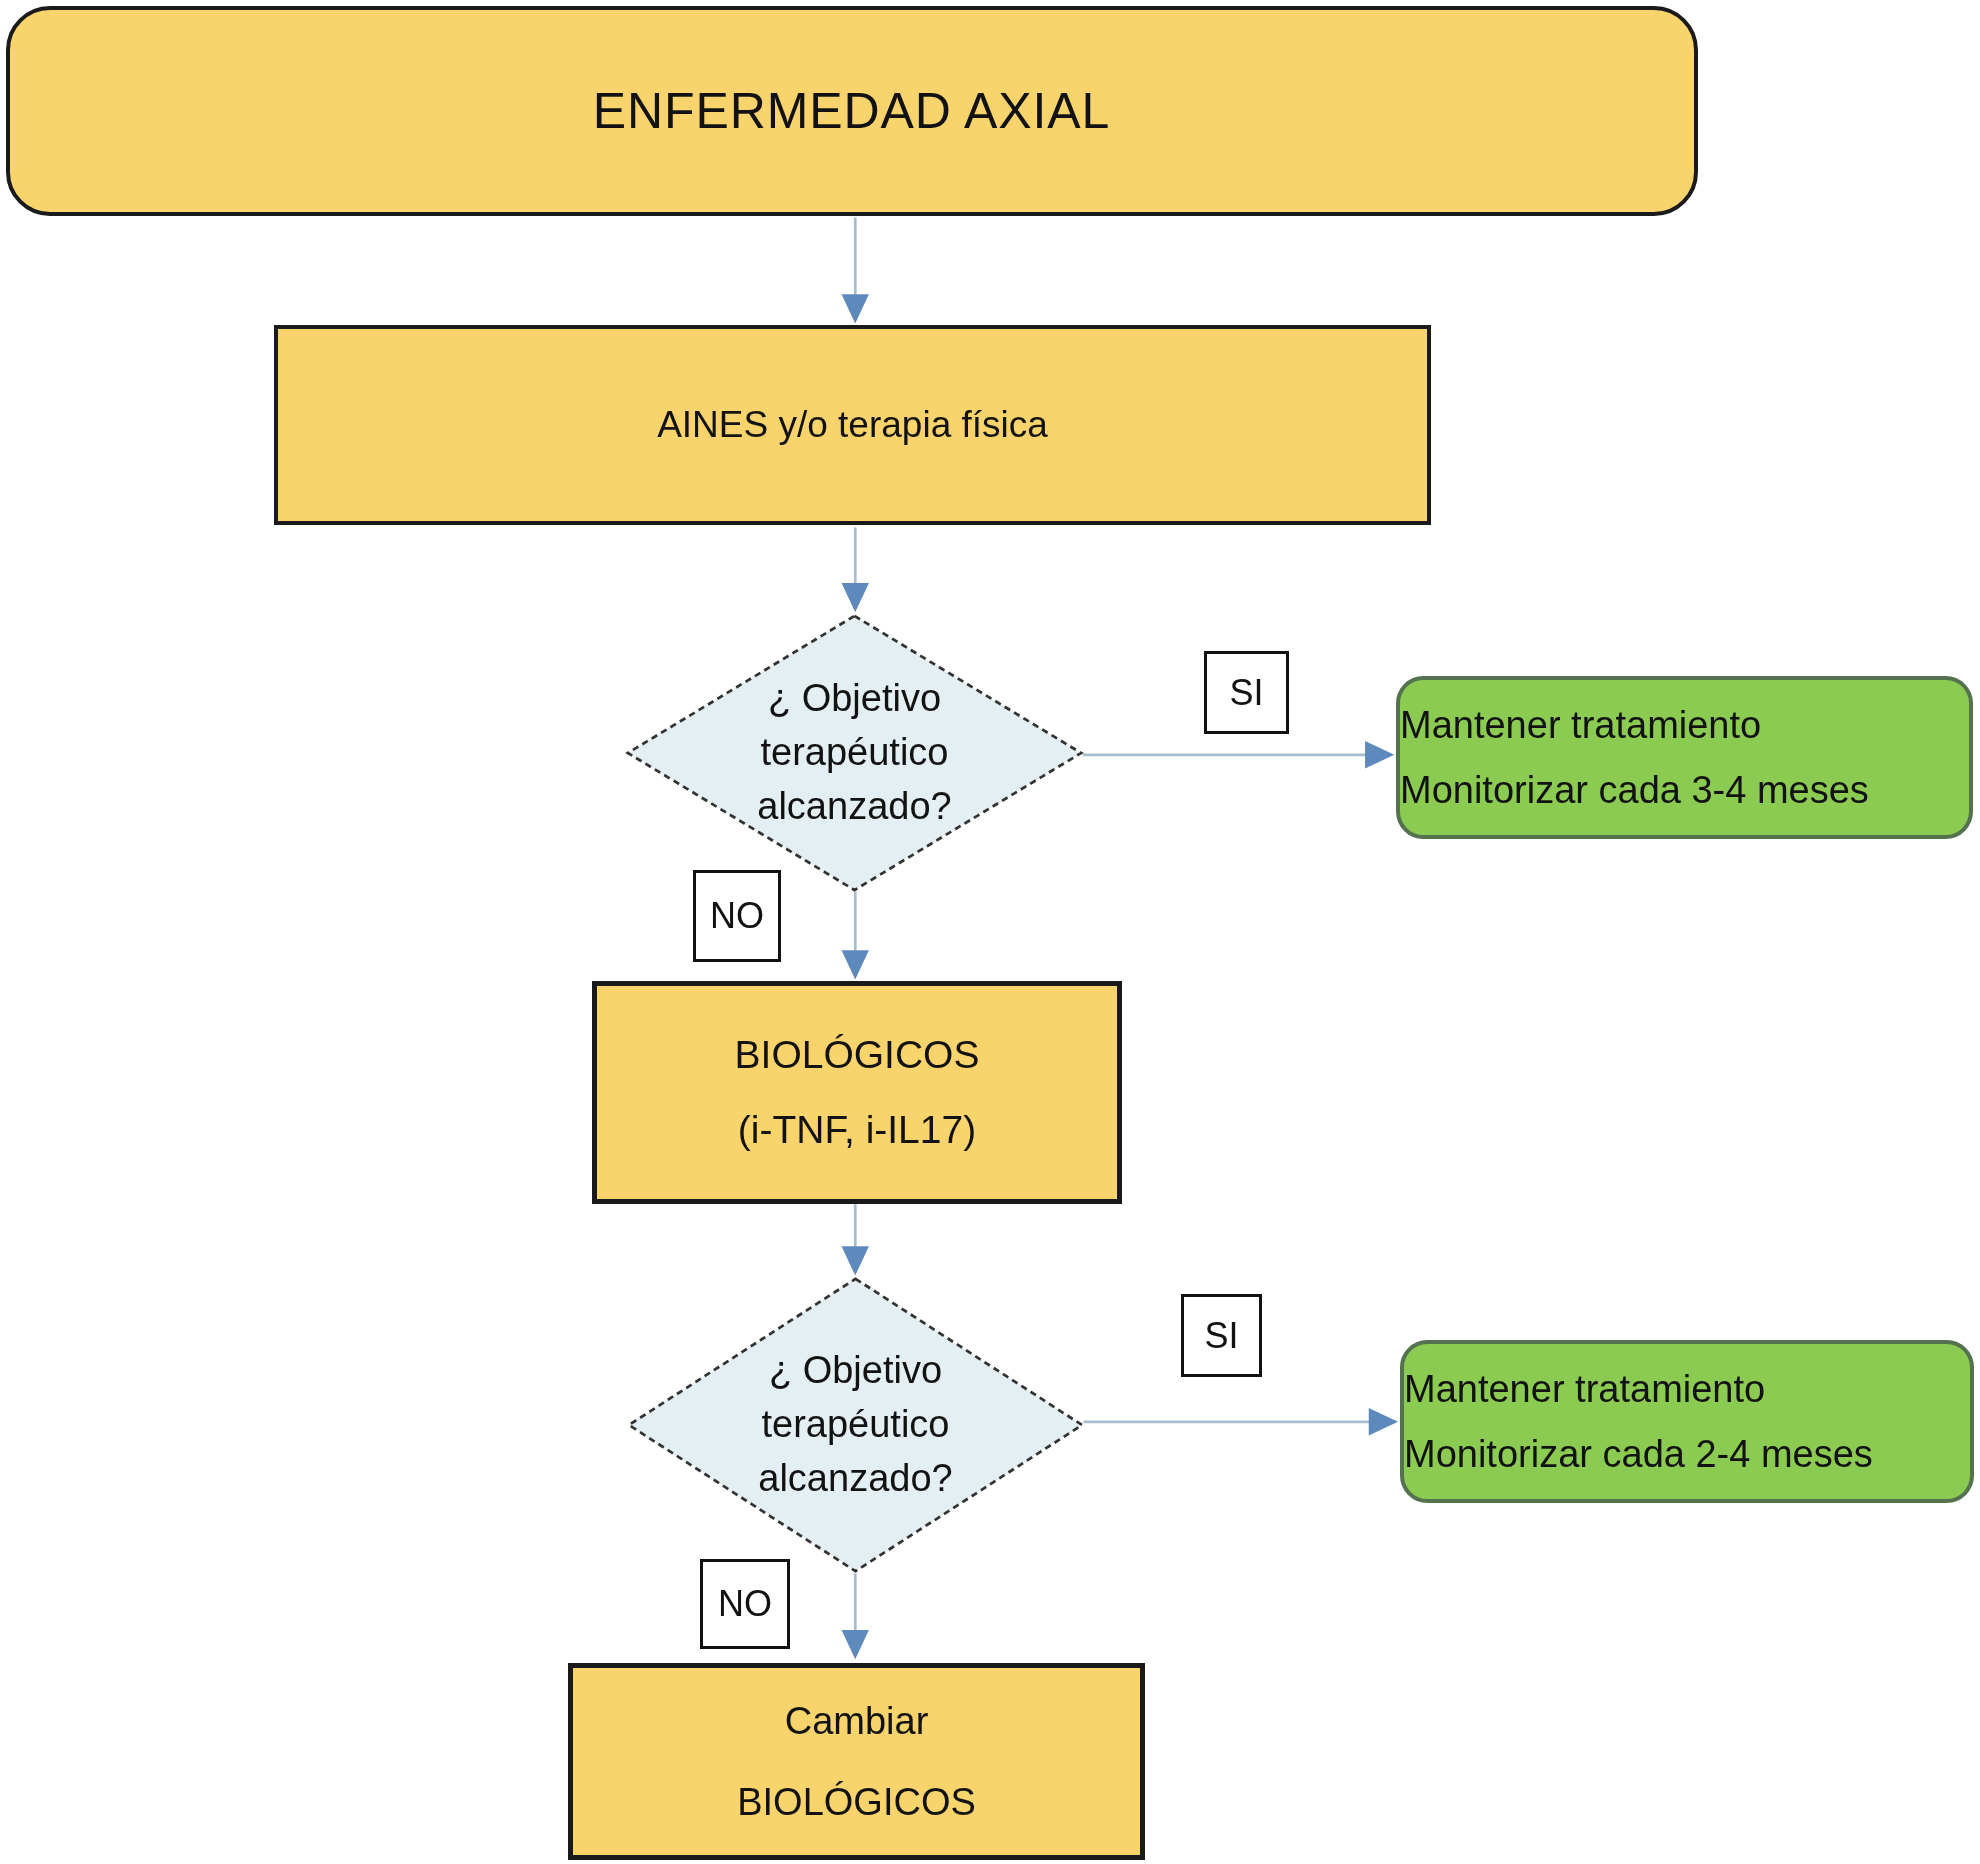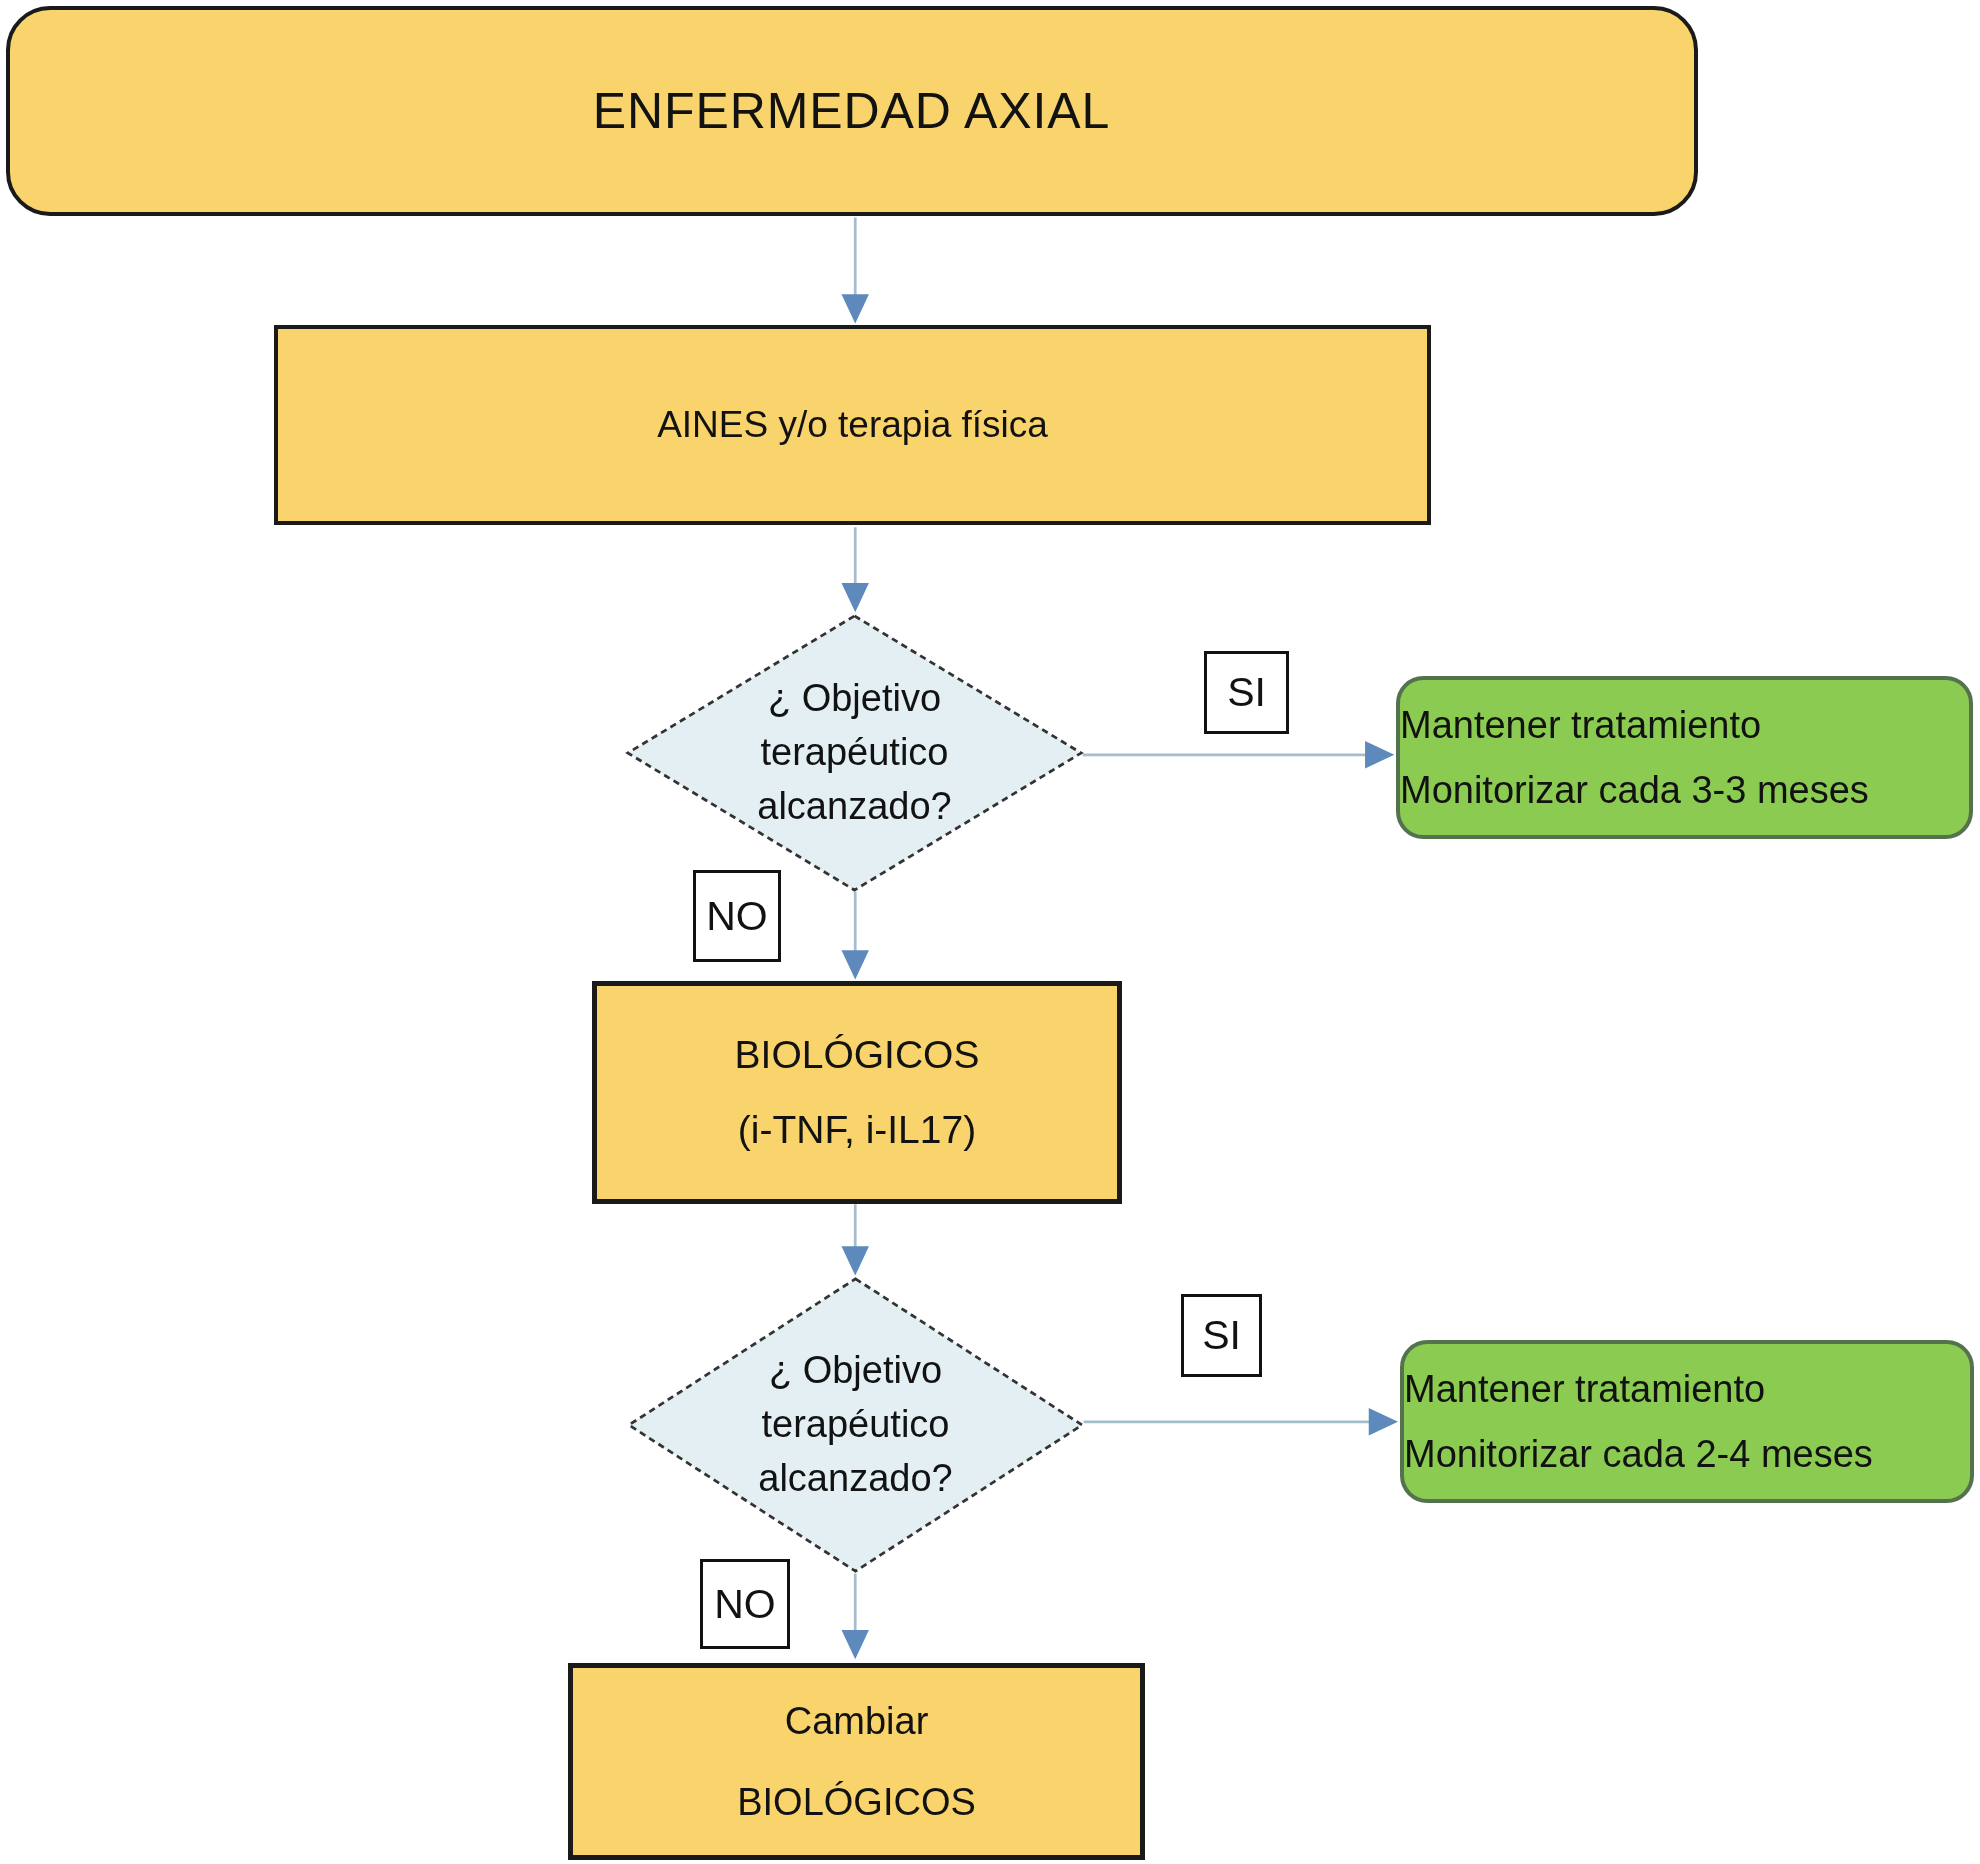--- a/index.html
+++ b/index.html
@@ -38,21 +38,21 @@
   .terminal2{left:1400px;top:1340px;width:574px;height:163px;}
 
   .diamond-svg{position:absolute;z-index:2;overflow:visible;}
   .diamond-svg polygon{fill:var(--decision-fill);stroke:var(--decision-border);stroke-width:3;stroke-dasharray:7 5;}
   .diamond-text{position:absolute;z-index:3;display:flex;flex-direction:column;align-items:center;
                 justify-content:center;font-size:38px;line-height:1.42;text-align:right;}
   .d1{left:626px;top:614px;width:457px;height:278px;}
   .d2{left:627px;top:1277px;width:457px;height:296px;}
 
   .edge-label{position:absolute;z-index:3;background:var(--label-bg);border:3.7px solid var(--label-border);
-              display:flex;align-items:center;justify-content:center;font-size:41px;}
+              display:flex;align-items:center;justify-content:center;font-size:36px;}
   .si1{left:1204px;top:651px;width:79px;height:77px;}
   .no1{left:693px;top:870px;width:82px;height:86px;}
   .si2{left:1181px;top:1294px;width:75px;height:77px;}
   .no2{left:700px;top:1559px;width:84px;height:84px;}
 
   .line{display:block;}
 </style>
 </head>
 <body>
 
@@ -108,21 +108,21 @@
 
   <div class="edge-label si1">
     <span>SI</span>
   </div>
   <div class="edge-label no1">
     <span>NO</span>
   </div>
 
   <div class="node terminal terminal1">
     <span class="line">Mantener tratamiento</span>
-    <span class="line">Monitorizar cada 3-3 meses</span>
+    <span class="line">Monitorizar cada 3-4 meses</span>
   </div>
 
   <div class="node process bio-node">
     <span class="line">BIOLÓGICOS</span>
     <span class="line">(i-TNF, i-IL17)</span>
   </div>
 
   <svg class="diamond-svg d2" viewBox="0 0 500 324" xmlns="http://www.w3.org/2000/svg">
     <polygon points="250,2 498,162 250,322 2,162"></polygon>
   </svg>

